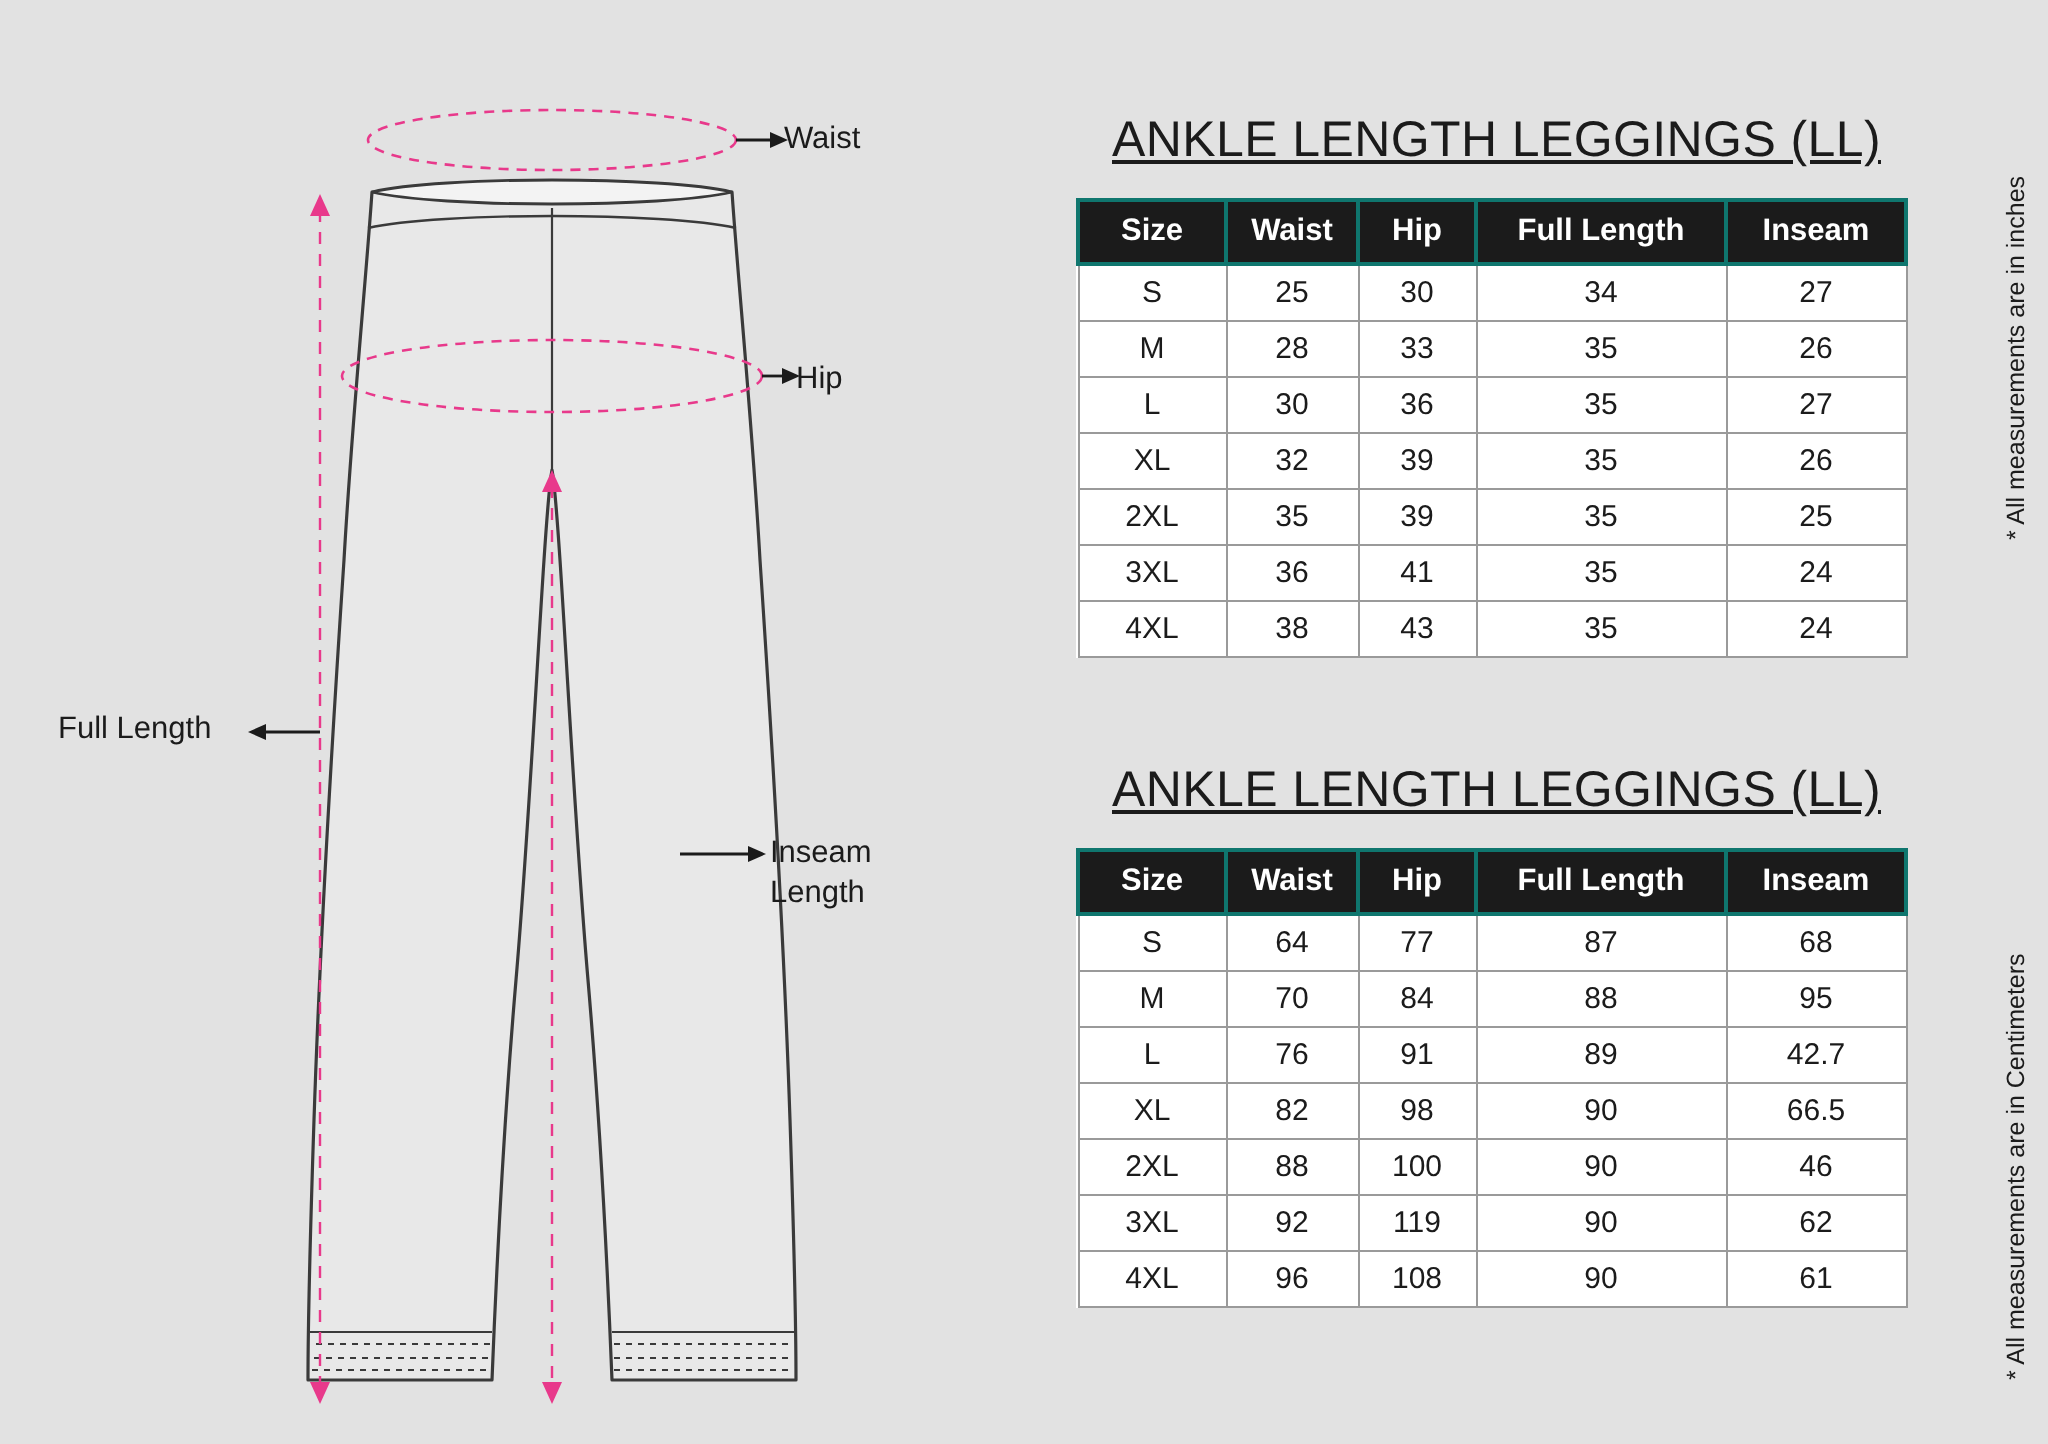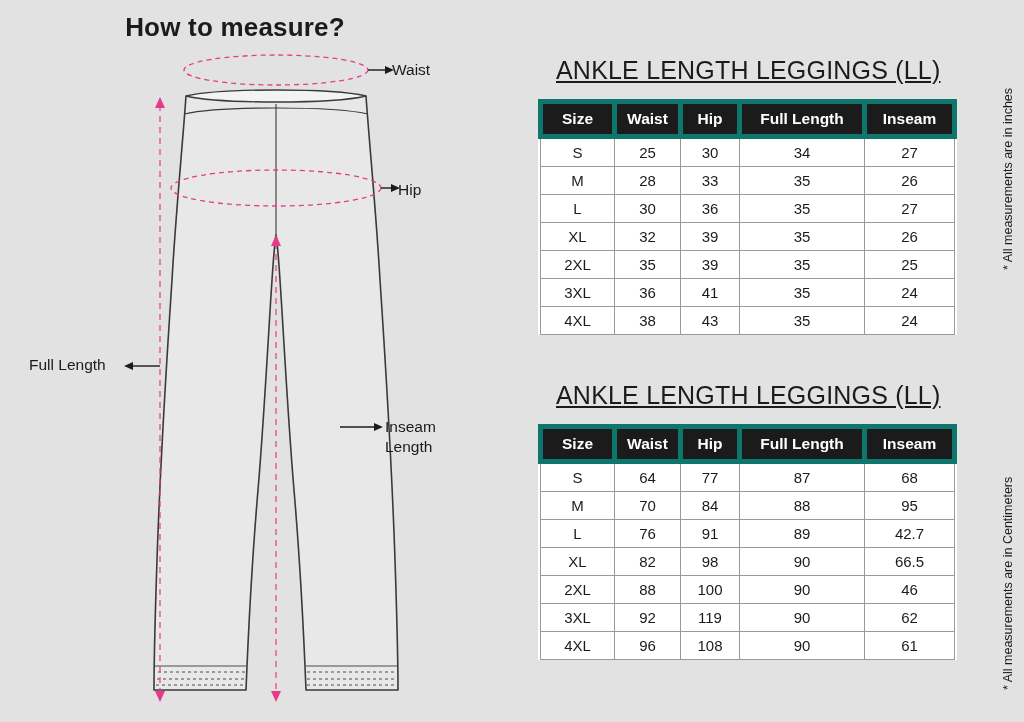--- a/index.html
+++ b/index.html
@@ -76,21 +76,21 @@
   }
   #table-inches { left: 538px; top: 99px; }
   #table-cm     { left: 538px; top: 424px; }
 
   table.size-table th {
     background: #1b1b1b;
     color: #ffffff;
     font-size: 15.5px;
     font-weight: bold;
     padding: 6px 8px;
-    border: 5px solid #0f766e;
+    border: 2px solid #0f766e;
     text-align: center;
     white-space: nowrap;
   }
   table.size-table td {
     border: 1px solid #9a9a9a;
     text-align: center;
     padding: 5px 6px;
     font-size: 15px;
     background: #ffffff;
   }
@@ -112,21 +112,20 @@
   #note-inches { left: 1001px; top: 270px; }
   #note-cm     { left: 1001px; top: 690px; }
 </style>
 </head>
 <body>
 
 <div id="page">
 
   <div id="diagram-panel">
 
-    <div id="diagram-title">How to measure?</div>
 
     <svg id="pants-svg" width="520" height="722" viewBox="0 0 520 722">
 
       <path d="M186 96 C183 140 176 210 172 280 C166 370 160 470 157 560 C155 620 154 660 154 690 L246 690 C248 640 252 560 258 490 C264 420 268 340 272 280 C274 250 275 240 276 235 C277 240 278 250 280 280 C284 340 288 420 294 490 C300 560 304 640 306 690 L398 690 C398 660 397 620 395 560 C392 470 386 370 380 280 C376 210 369 140 366 96 Z" fill="#e8e8e8" stroke="#3a3a3a" stroke-width="1.6" stroke-linejoin="round"></path>
 
       <path d="M186 96 C220 88 332 88 366 96 C332 104 220 104 186 96 Z" fill="#f3f3f3" stroke="#3a3a3a" stroke-width="1.4"></path>
       <path d="M184 114 C220 106 332 106 368 114" fill="none" stroke="#3a3a3a" stroke-width="1.2"></path>
 
       <path d="M276 104 L276 235" fill="none" stroke="#3a3a3a" stroke-width="1.1"></path>
 

